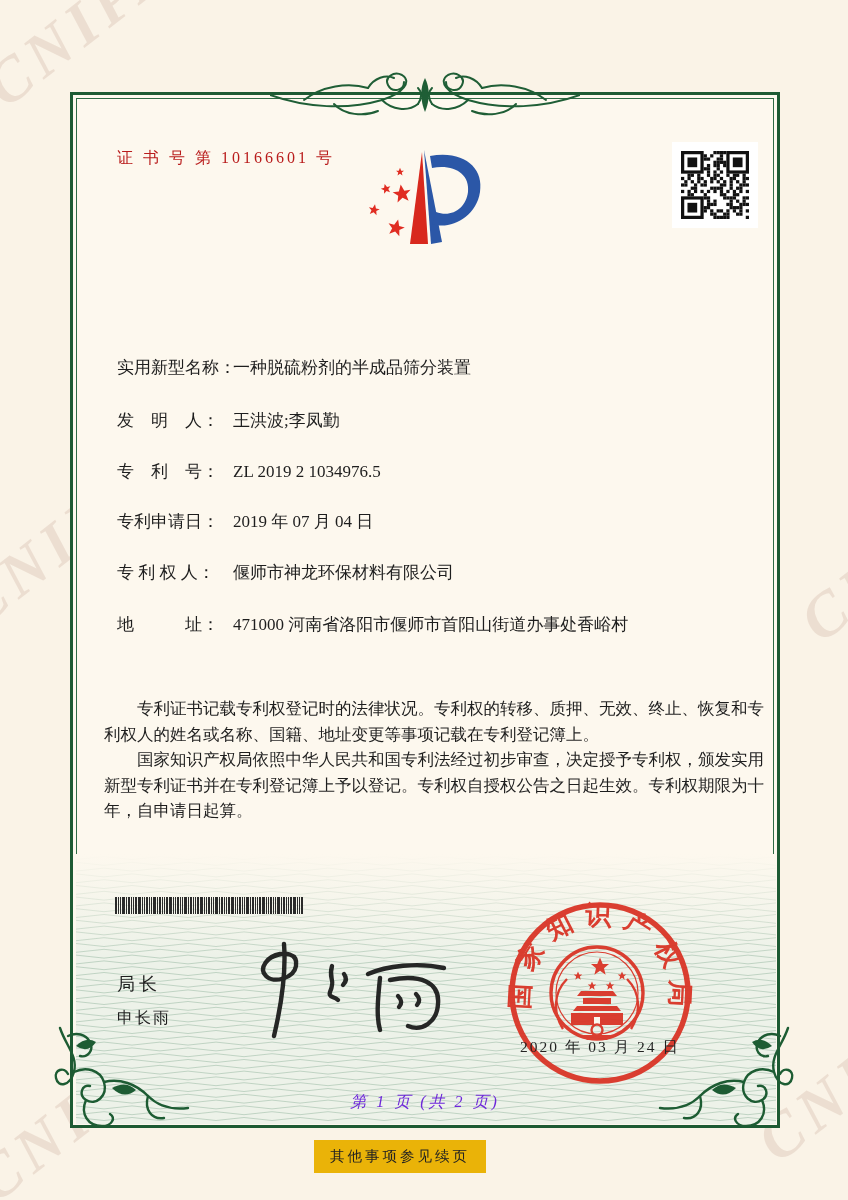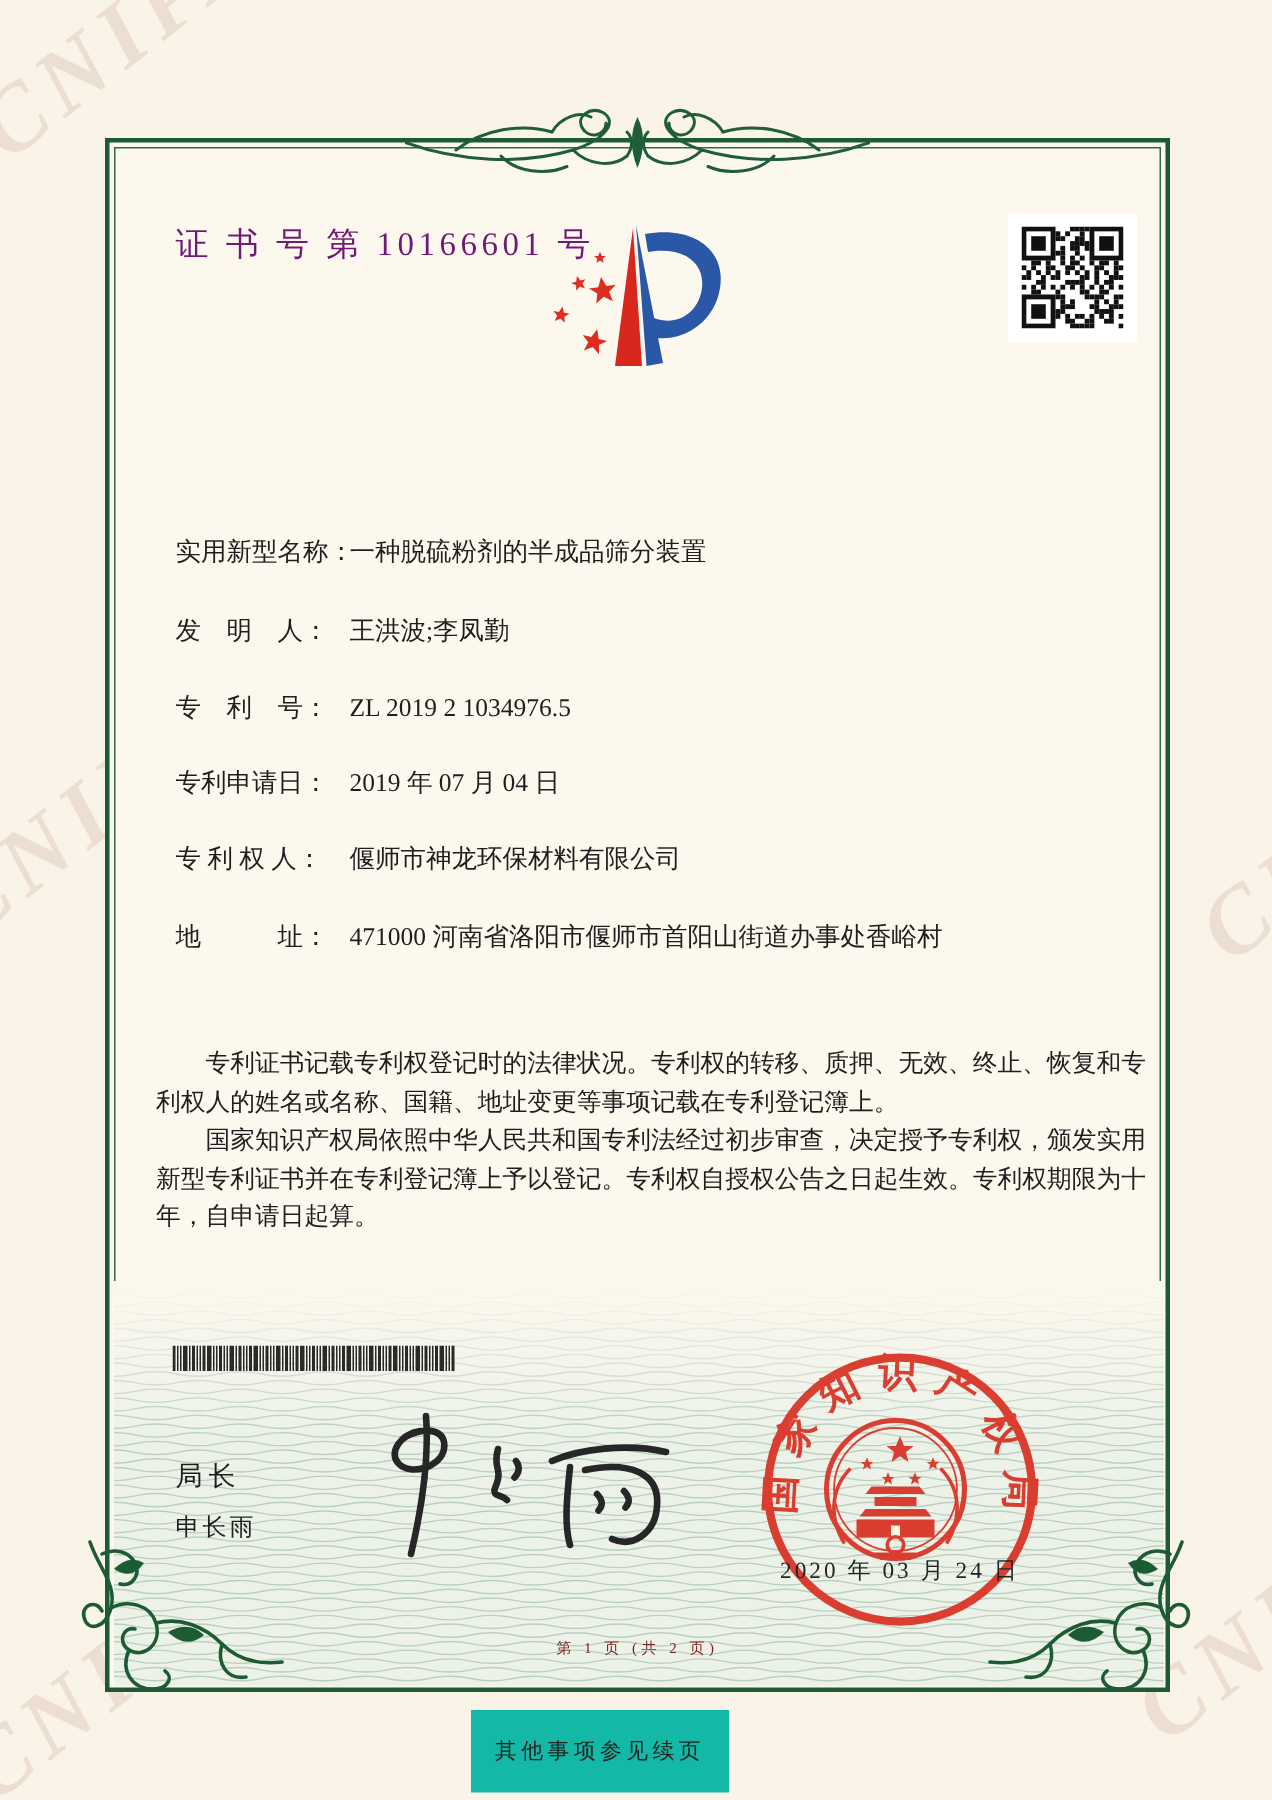--- a/index.html
+++ b/index.html
@@ -4,35 +4,35 @@
 <style>
   html,body{margin:0;padding:0;background:#efe7da;}
   .page{position:relative;width:848px;height:1200px;background:#faf3e7;overflow:hidden;
         font-family:"Liberation Serif","DejaVu Serif",serif;color:#1e1e1e;}
   .wm{position:absolute;font-weight:bold;font-style:italic;font-size:62px;letter-spacing:7px;
       color:rgba(204,174,158,0.30);transform:rotate(-38deg);z-index:1;user-select:none;}
   .frame-outer{position:absolute;left:70px;top:92px;width:710px;height:1036px;
       border:3px solid #1d5a33;background:#fdf8ee;z-index:2;box-sizing:border-box;}
   .frame-inner{position:absolute;left:3px;top:3px;right:3px;bottom:3px;border:1px solid #2f6b45;}
   .content{position:absolute;inset:0;z-index:3;}
-  .cert-no{position:absolute;left:117px;top:148px;font-size:22px;letter-spacing:3px;color:#701a75;}
+  .cert-no{position:absolute;left:117px;top:148px;font-size:16px;letter-spacing:3px;color:#b91c1c;}
   .qr-pad{position:absolute;left:672px;top:142px;width:86px;height:86px;background:#ffffff;}
   .title{position:absolute;left:70px;top:249px;width:710px;text-align:center;
          font-size:44px;font-weight:bold;letter-spacing:9px;color:#141414;}
   .frow{position:absolute;left:117px;font-size:17px;white-space:nowrap;}
   .flabel{display:inline-block;width:116px;}
   .grant2{position:absolute;left:338px;top:0;}
   .paras{position:absolute;left:104px;top:696px;width:664px;font-size:16.5px;line-height:25.5px;}
   .paras p{margin:0;text-indent:2em;}
   .signer-title{position:absolute;left:117px;top:972px;font-size:18px;letter-spacing:4px;}
   .signer-name{position:absolute;left:117px;top:1008px;font-size:16px;letter-spacing:2px;}
   .pageno{position:absolute;left:70px;top:1092px;width:710px;text-align:center;
-          font-size:10px;letter-spacing:3px;color:#7f1d1d;}
+          font-size:16px;letter-spacing:3px;color:#6d28d9;font-style:italic;}
   .note{position:absolute;left:400px;top:1140px;transform:translateX(-50%);
-        background:#14b8a6;padding:18px 16px;font-size:14.5px;letter-spacing:3px;color:#222;}
+        background:#eab308;padding:7px 16px;font-size:14.5px;letter-spacing:3px;color:#222;}
   svg{display:block;}
   .abs{position:absolute;}
 </style>
 </head>
 <body>
 
 <svg width="0" height="0" style="position:absolute">
   <defs>
     <path id="star" d="M0,-10 L2.9,-3.1 L9.5,-3.1 L4.2,1.2 L5.9,8.1 L0,4 L-5.9,8.1 L-4.2,1.2 L-9.5,-3.1 L-2.9,-3.1 Z"></path>
     <g id="flourish" fill="none" stroke="#1d5c33" stroke-width="2.4" stroke-linecap="round">

